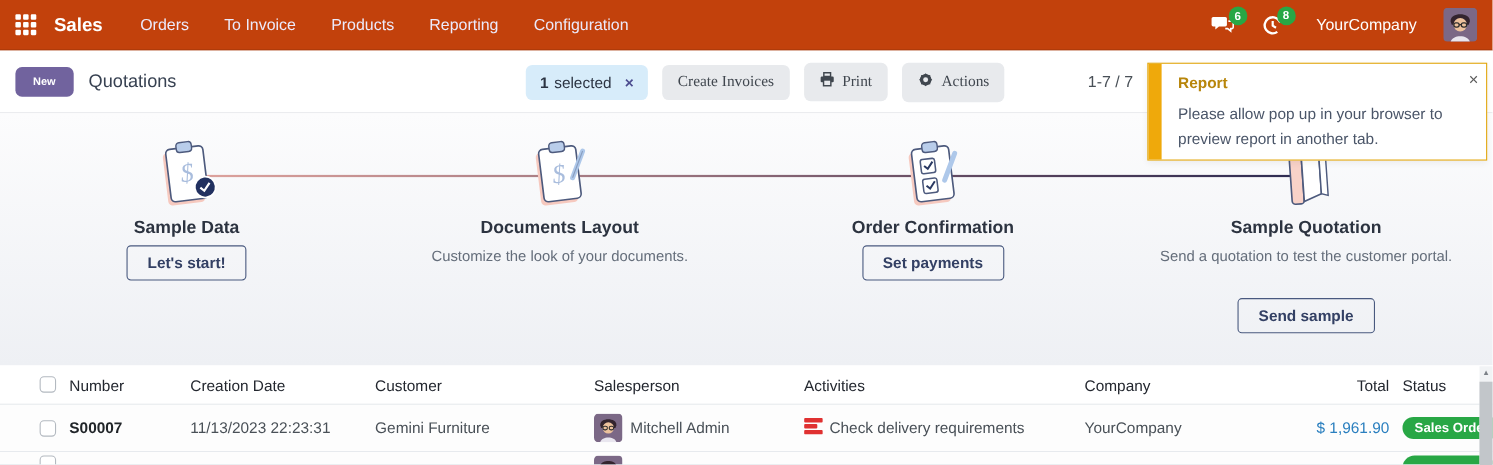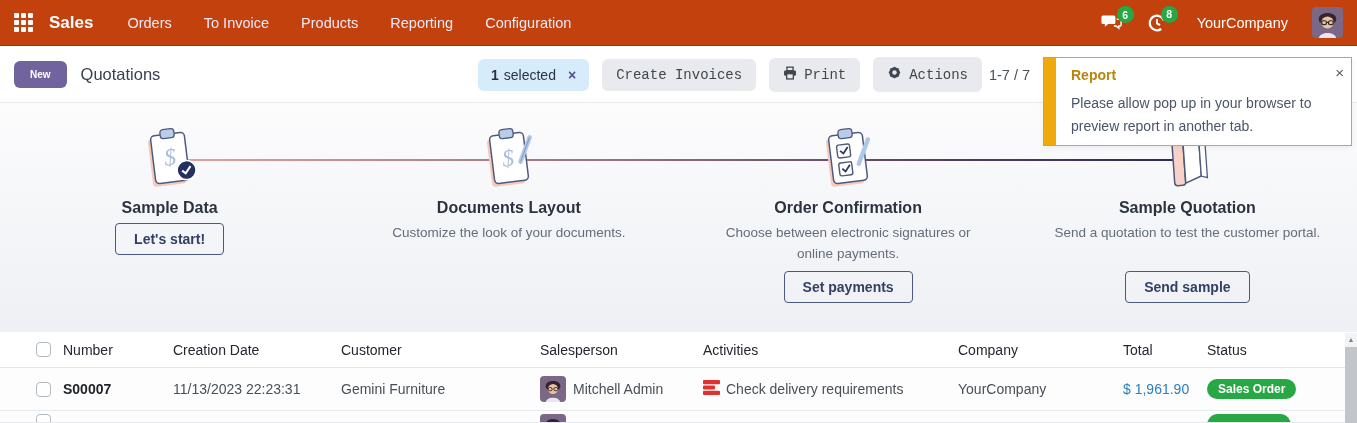--- a/index.html
+++ b/index.html
@@ -31,21 +31,21 @@
   padding: 8px 16px; border-radius: 6px; cursor: pointer; font-family: inherit; }
 .page-title { font-size: 16.5px; font-weight: 400; color: #374151; margin-left: 14px; }
 .cp-center { position: absolute; left: 478px; top: 0; height: 57px; display: flex;
   align-items: center; gap: 13px; }
 .sel-box { background: #d7ecfa; border-radius: 6px; display: flex; align-items: center;
   gap: 12px; padding: 8px 13px; font-size: 14px; color: #2b3342; }
 .sel-count { font-weight: 700; margin-right: -7px; }
 .sel-x { color: #4c4c8f; font-weight: 700; font-size: 14px; cursor: pointer; line-height: 1; }
 .btn-gray { background: #e8eaed; border: none; color: #40474f; font-size: 14px; font-weight: 500;
   padding: 8px 14px; border-radius: 6px; cursor: pointer; display: inline-flex; align-items: center;
-  gap: 7px; font-family: Liberation Mono, monospace; }
+  gap: 7px; font-family: Liberation Serif, serif; }
 .cp-pager { position: absolute; right: 327px; top: 0; height: 57px; display: flex;
   align-items: center; font-size: 14.5px; color: #495057; cursor: pointer; }
 
 
 .toast { position: absolute; top: 57px; right: 5px; width: 309px; height: 89px; background: #fff;
   border: 1px solid #e2a60c; display: flex; z-index: 9; box-shadow: 0 2px 6px rgba(0,0,0,.06); }
 .toast-bar { width: 12px; background: #efa90b; flex: none; }
 .toast-body { padding: 9px 12px 8px 15px; position: relative; flex: 1; }
 .toast-title { color: #b8860b; font-weight: 700; font-size: 14px; margin-bottom: 9px; }
 .toast-msg { color: #4a5568; font-size: 14px; line-height: 1.62; width: 272px; }
@@ -70,23 +70,23 @@
 .trow { display: flex; align-items: center; padding-left: 23px; }
 .thead { height: 36px; border-bottom: 1px solid #e3e6ea; font-size: 14px; font-weight: 500;
   color: #23272f; }
 .tbody-row { height: 43px; font-size: 14px; color: #495057; background: #fdfdfd;
   border-bottom: 1px solid #e7eaee; cursor: pointer; }
 .c-cb { width: 40px; display: flex; justify-content: center; flex: none; }
 .c-number { width: 110px; flex: none; }
 .c-date { width: 168px; flex: none; }
 .c-customer { width: 199px; flex: none; }
 .c-sales { width: 163px; flex: none; display: flex; align-items: center; gap: 7px; }
-.c-activity { width: 255px; flex: none; display: flex; align-items: center; gap: 6px; }
+.c-activity { width: 255px; flex: none; display: flex; align-items: center; gap: 6px; margin-left: 28px; }
 .c-company { width: 165px; flex: none; }
-.c-total { width: 72px; flex: none; text-align: left; }
+.c-total { width: 72px; flex: none; text-align: right; margin-left: 40px; }
 .c-status { width: 150px; flex: none; padding-left: 12px; }
 .c-gear { flex: 1; display: flex; justify-content: flex-end; padding-right: 22px; }
 .num-val { font-weight: 600; color: #212529; }
 .total-val { color: #2a7fbf; font-weight: 500; }
 .badge-green { display: inline-block; background: #28a745; color: #fff; font-size: 12px;
   font-weight: 700; padding: 4px 11px; border-radius: 11px; line-height: 1; }
 .badge-sliver { width: 84px; height: 22px; padding: 0; }
 .cb { appearance: none; -webkit-appearance: none; width: 15px; height: 15px;
   border: 1px solid #b3b9c0; border-radius: 4px; background: #fff; cursor: pointer; }
 .avatar-row { width: 26px; height: 26px; border-radius: 4px; overflow: hidden; flex: none; }
@@ -250,21 +250,20 @@
           <rect x="23" y="4" width="14" height="9" rx="3" fill="#b9cdea" stroke="#4d5a7d" stroke-width="1.3"></rect>
           <rect x="20" y="19" width="13" height="13" rx="2" fill="none" stroke="#4d5a7d" stroke-width="1.4"></rect>
           <path d="M23 25l3 3 5-6" stroke="#2b3a63" stroke-width="1.8" fill="none"></path>
           <rect x="20" y="37" width="13" height="13" rx="2" fill="none" stroke="#4d5a7d" stroke-width="1.4"></rect>
           <path d="M23 43l3 3 5-6" stroke="#2b3a63" stroke-width="1.8" fill="none"></path>
           <path d="M40 40 L52 17" stroke="#aec8ea" stroke-width="4.5" stroke-linecap="round"></path>
         </g>
       </svg>
     </span>
     <div class="ob-title">Order Confirmation</div>
-    <div class="ob-desc">Choose between electronic signatures or online payments.</div>
     <button class="ob-btn">Set payments</button>
   </div>
 
   <div class="ob-step">
     <span class="ob-icon">
       <svg width="60" height="66" viewBox="0 0 60 66">
         <g transform="rotate(-4 30 33)">
           <rect x="16" y="8" width="11" height="52" rx="3" fill="#f8d2c8" stroke="#4d5a7d" stroke-width="1.5"></rect>
           <path d="M27 10 l16 -4 v46 l-16 6 z" fill="#fff" stroke="#4d5a7d" stroke-width="1.5"></path>
           <path d="M43 6 l6 8 v40 l-6 -2 z" fill="#fff" stroke="#4d5a7d" stroke-width="1.3"></path>

